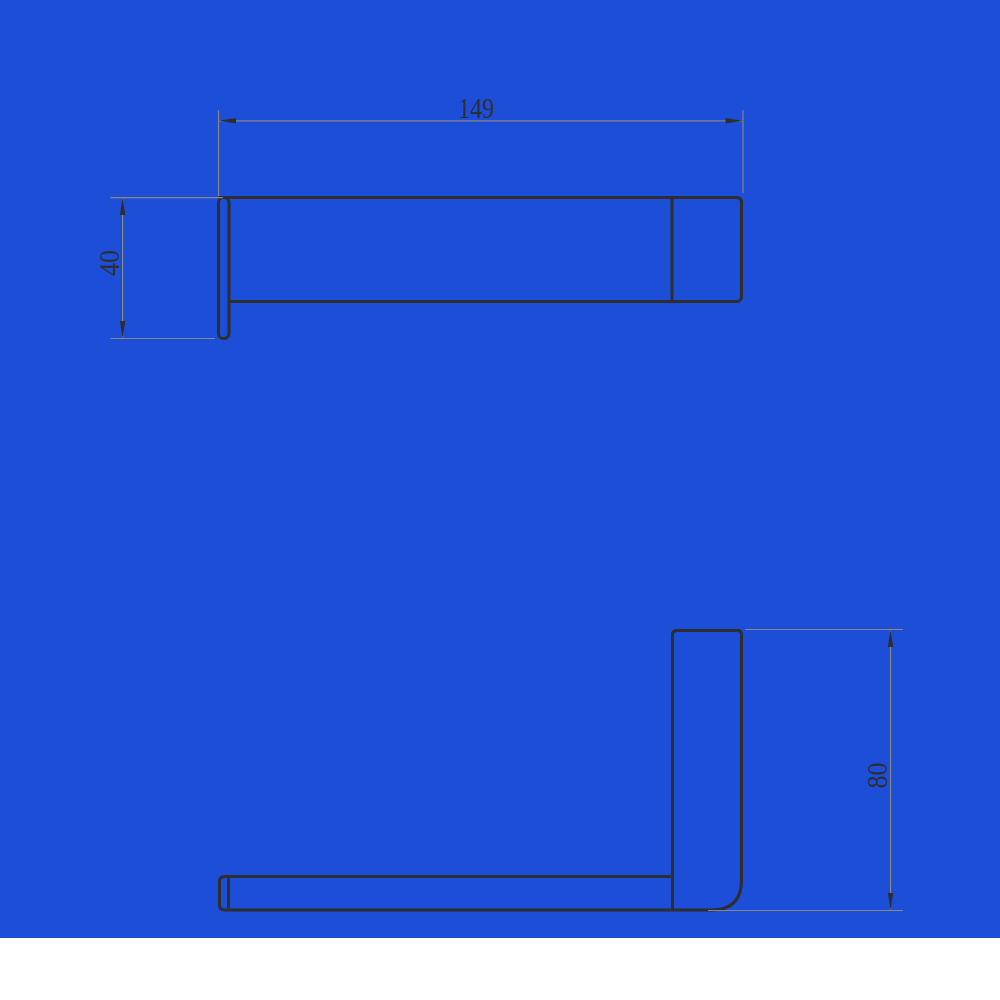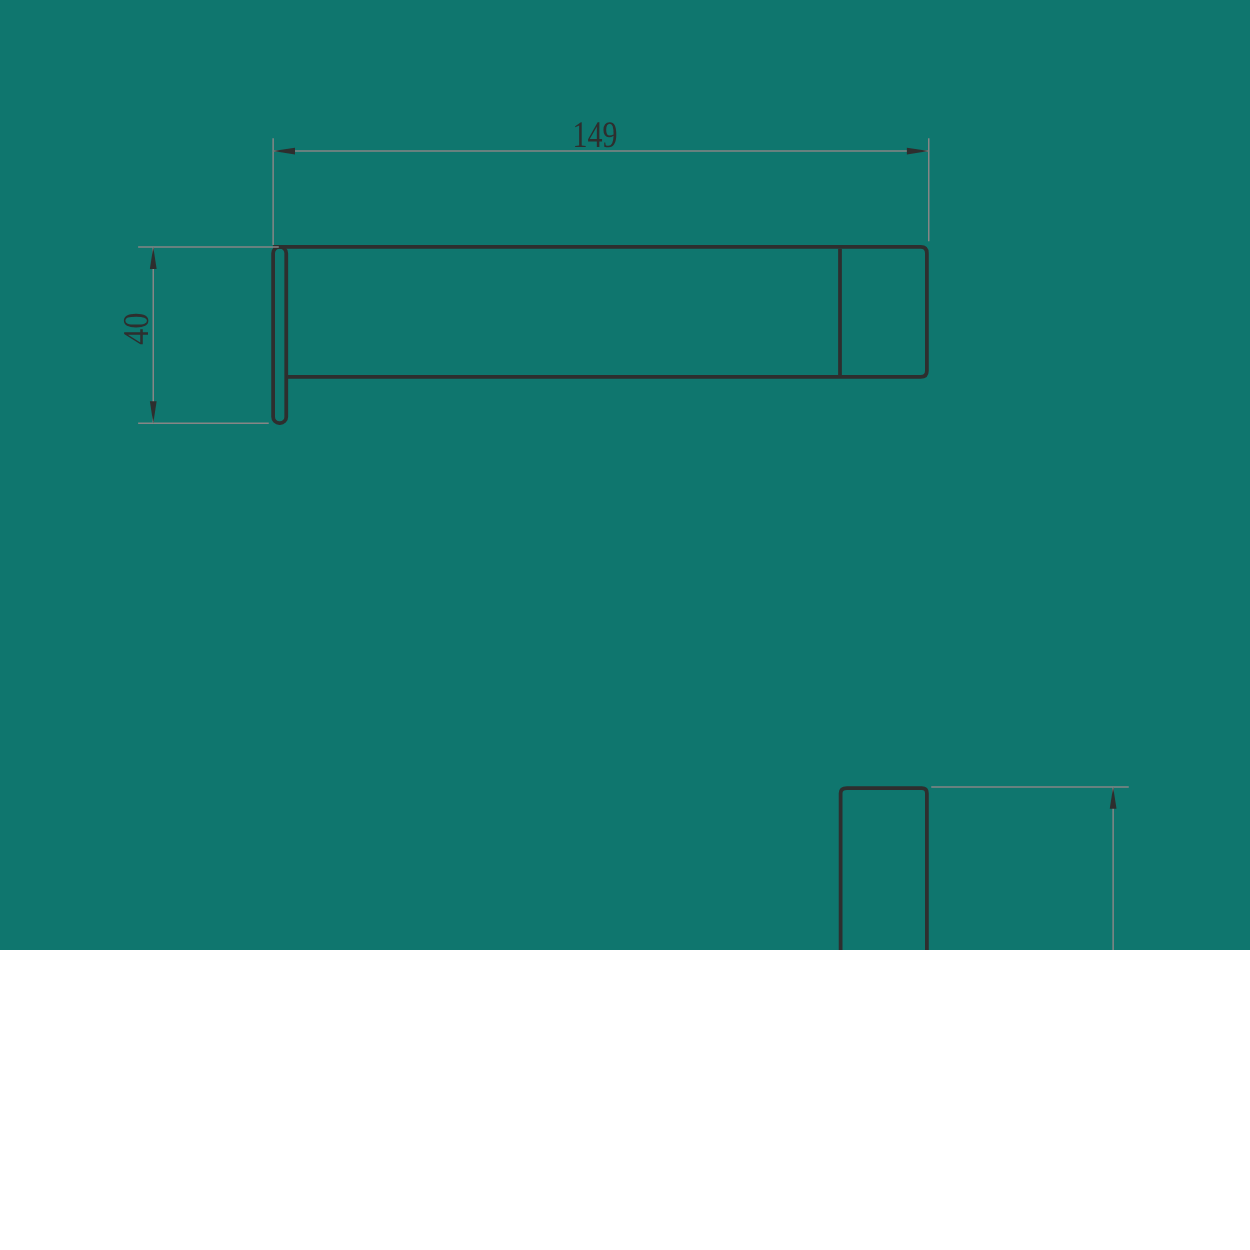--- a/index.html
+++ b/index.html
@@ -1,16 +1,16 @@
 <!DOCTYPE html>
 <html><head>
 <meta charset="utf-8">
 <style>
   html,body{margin:0;padding:0;background:#ffffff;}
-  .page{width:1000px;height:760px;position:relative;background:#0f766e;text-decoration:underline;}
+  .page{width:1000px;height:938px;position:relative;background:#1d4ed8;text-decoration:underline;}
   svg{display:block;}
   text{font-family:"Liberation Serif", serif;fill:#2e2e2e;}
 </style>
 </head>
 <body>
 
 <div class="page">
 <svg width="1000" height="1000" viewBox="0 0 1000 1000">
 
   <rect x="218.5" y="197.5" width="10.5" height="141" rx="5" ry="5" fill="none" stroke="#2e2e2e" stroke-width="3"></rect>

